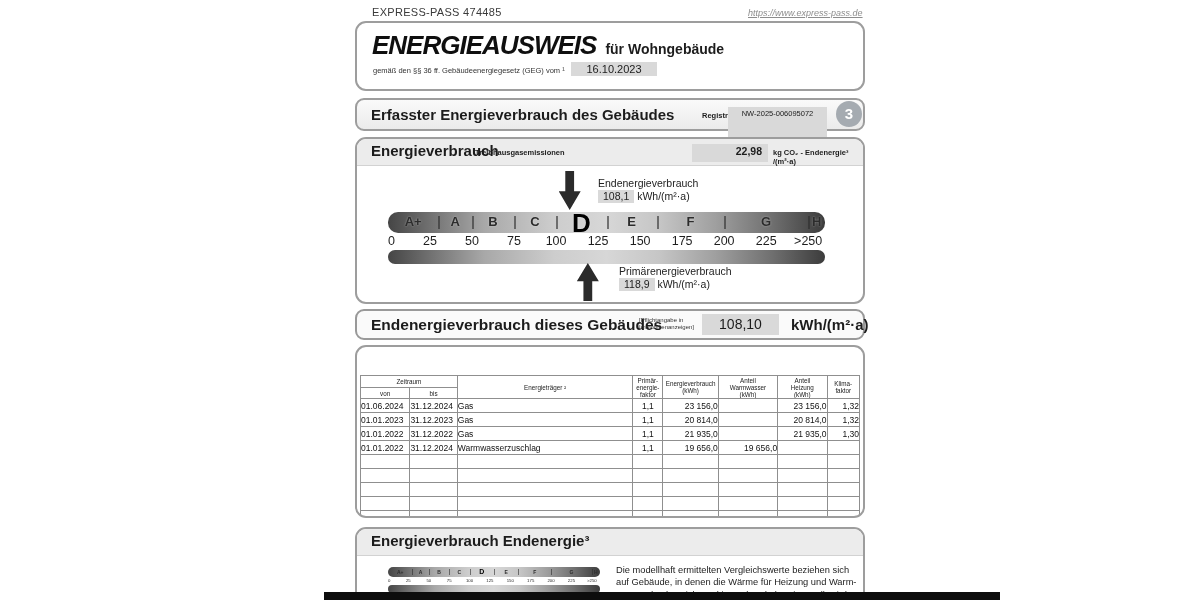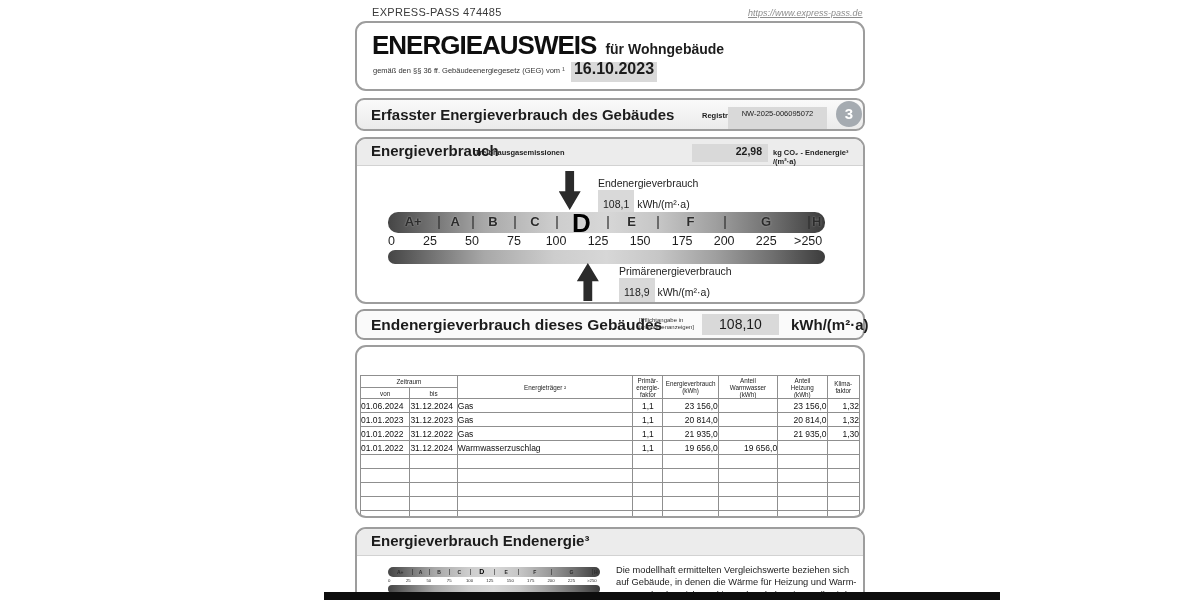--- a/index.html
+++ b/index.html
@@ -10,51 +10,51 @@
   .doc-ref{position:absolute;left:372px;top:6px;font-size:11px;color:#3a3a3a;letter-spacing:.3px;}
   .doc-url{position:absolute;left:748px;top:8px;font-size:9px;font-style:italic;color:#8d8d8d;
            text-decoration:underline;}
 
   
   .rbox{position:absolute;left:355px;width:506px;background:#fff;border:2.5px solid #9d9d9d;border-radius:11px;}
 
   
   .title-box{top:21px;height:66px;}
   .title-line{display:flex;align-items:baseline;gap:9px;margin:7px 0 0 15px;}
-  .big-title{font-size:26px;font-weight:bold;letter-spacing:-1px;color:#0f0f0f;text-align:right;}
+  .big-title{font-size:26px;font-weight:bold;font-style:italic;letter-spacing:-1px;color:#0f0f0f;text-align:right;}
   .title-sub{font-size:14px;font-weight:bold;}
   .law-line{position:absolute;left:16px;top:43px;font-size:7.5px;color:#333;}
   .hl{background:#d9d9d9;display:inline-block;text-align:center;}
-  .date-hl{position:absolute;left:214px;top:39px;width:86px;height:20px;font-size:16px;
-           font-weight:bold;line-height:14px;}
+  .date-hl{position:absolute;left:214px;top:39px;width:86px;height:14px;font-size:11px;
+           font-weight:normal;line-height:14px;}
 
   
   .section-bar{top:98px;height:29px;background:linear-gradient(#fafafa,#ebebeb);border-radius:9px;}
   .section-title{position:absolute;left:14px;top:0;line-height:29px;font-size:15px;font-weight:bold;}
   .reg-label{position:absolute;left:345px;top:11px;font-size:7.5px;font-weight:bold;}
-  .reg-hl{position:absolute;left:371px;top:7px;width:99px;height:22px;font-size:7.5px;line-height:14px;}
+  .reg-hl{position:absolute;left:371px;top:7px;width:99px;height:30px;font-size:7.5px;line-height:14px;}
   .page-badge{position:absolute;left:479px;top:1px;width:26px;height:26px;border-radius:50%;
               background:#a5abb1;color:#fff;font-size:15px;font-weight:bold;text-align:center;line-height:26px;}
 
   
   .main-box{top:137px;height:163px;overflow:hidden;}
   .strip{position:relative;height:26px;background:#ececec;border-bottom:1.5px solid #d2d2d2;}
   .strip-title{position:absolute;left:14px;top:3px;font-size:15px;font-weight:bold;}
   .ghg-label{position:absolute;left:118px;top:9px;font-size:7.5px;font-weight:bold;}
   .ghg-hl{position:absolute;left:335px;top:5px;width:76px;height:18px;font-size:10.5px;line-height:14px;
           text-align:right;padding-right:6px;box-sizing:border-box;font-weight:bold;}
   .ghg-unit{position:absolute;left:416px;top:9px;font-size:7.5px;font-weight:bold;}
   .main-body{position:relative;height:135px;}
   .scale-zone{position:absolute;left:31px;top:5px;width:437px;height:130px;}
   .arrow{position:absolute;width:22px;background:#2b2b2b;}
   .arrow-down{top:0;height:39px;clip-path:polygon(30% 0,70% 0,70% 52%,100% 52%,50% 100%,0 52%,30% 52%);}
   .arrow-up{top:92px;height:38px;clip-path:polygon(50% 0,100% 48%,70% 48%,70% 100%,30% 100%,30% 48%,0 48%);}
   .mk-label{position:absolute;font-size:10.5px;color:#222;}
   .mk-value-row{position:absolute;font-size:10.5px;color:#222;}
-  .mk-value-row .hl{height:13px;line-height:13px;padding:8px 5px;font-size:10.5px;}
+  .mk-value-row .hl{height:13px;line-height:13px;padding:0 5px;font-size:10.5px;}
 
   
   .scale{position:absolute;left:0;top:41px;width:437px;}
   .bar{position:relative;width:100%;border-radius:10px;
        background:linear-gradient(90deg,#454545 0%,#6e6e6e 9%,#a8a8a8 22%,#cdcdcd 38%,#d7d7d7 50%,
                  #c6c6c6 62%,#9f9f9f 75%,#6f6f6f 88%,#3c3c3c 100%);}
   .bar-top{height:21px;}
   .bar-bottom{height:14px;border-radius:8px;margin-top:17px;}
   .cls{position:absolute;top:2px;transform:translateX(-50%);font-size:13px;font-weight:bold;color:#2c2c2c;
        text-shadow:0 0 2px rgba(255,255,255,.45);}

